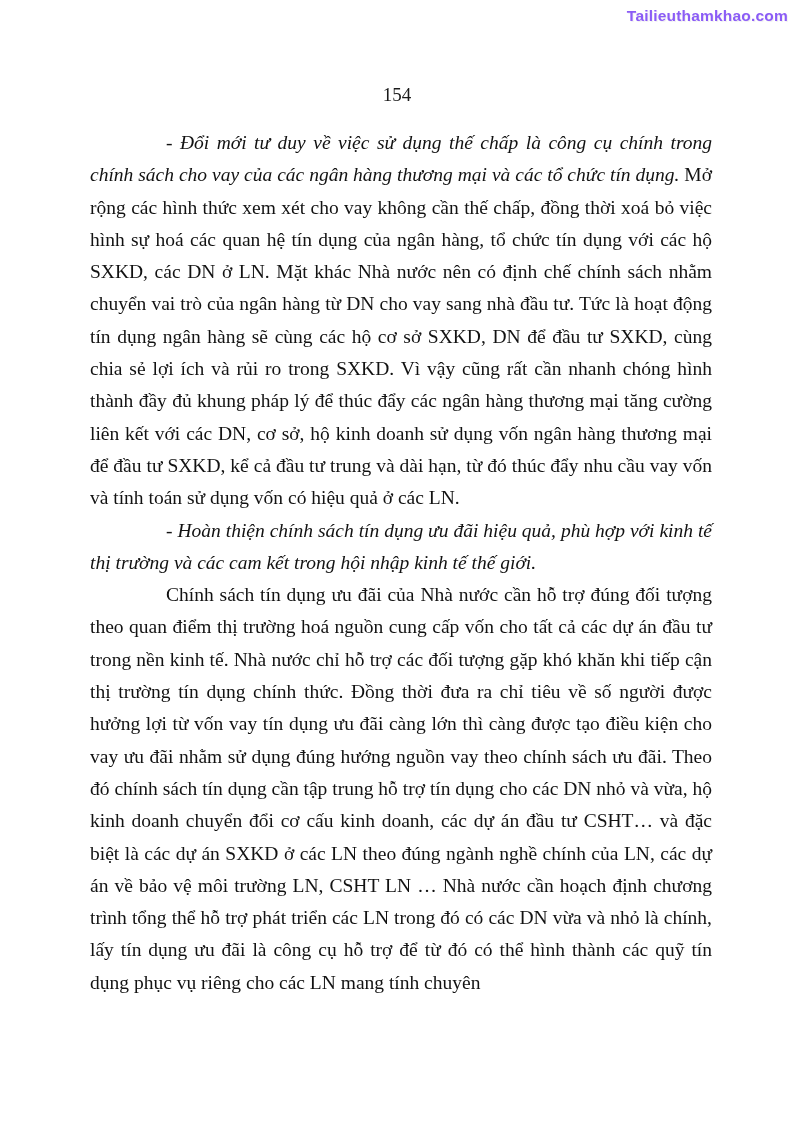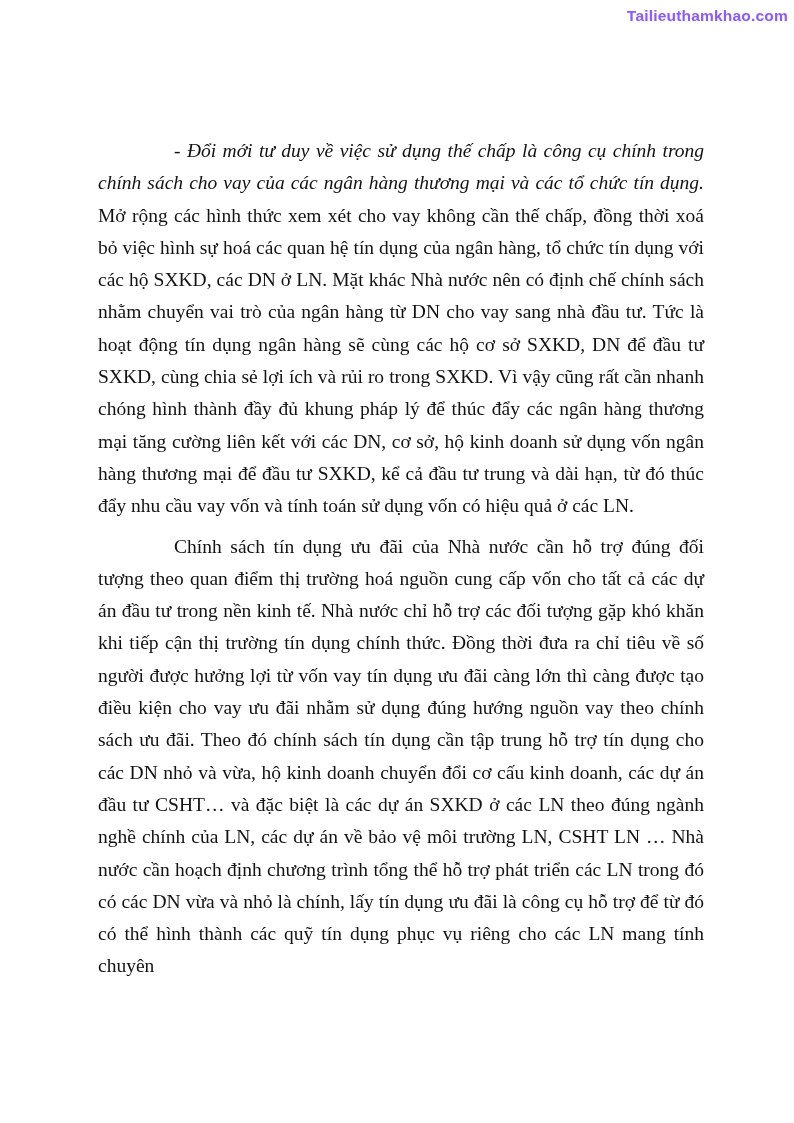--- a/index.html
+++ b/index.html
@@ -40,31 +40,33 @@
     position: absolute;
     top: 127px;
     left: 90px;
     width: 622px;
     font-size: 19.5px;
     line-height: 32.3px;
     text-align: justify;
     color: #121212;
   }
   .para {
-    margin: 8px;
+    margin: 0;
     padding: 0;
     text-indent: 76px;
   }
   .seg { font-style: normal; }
   .seg.italic { font-style: italic; }
 </style>
 </head>
 <body>
 
 <div class="page">
   <div class="watermark">Tailieuthamkhao.com</div>
 
+  <div class="page-number">154</div>
 
   <div class="body-text">
       <p class="para"><span class="seg italic">- Đổi mới tư duy về việc sử dụng thế chấp là công cụ chính trong chính sách cho vay của các ngân hàng thương mại và các tổ chức tín dụng.</span><span class="seg"> Mở rộng các hình thức xem xét cho vay không cần thế chấp, đồng thời xoá bỏ việc hình sự hoá các quan hệ tín dụng của ngân hàng, tổ chức tín dụng với các hộ SXKD, các DN ở LN. Mặt khác Nhà nước nên có định chế chính sách nhằm chuyển vai trò của ngân hàng từ DN cho vay sang nhà đầu tư. Tức là hoạt động tín dụng ngân hàng sẽ cùng các hộ cơ sở SXKD, DN để đầu tư SXKD, cùng chia sẻ lợi ích và rủi ro trong SXKD. Vì vậy cũng rất cần nhanh chóng hình thành đầy đủ khung pháp lý để thúc đẩy các ngân hàng thương mại tăng cường liên kết với các DN, cơ sở, hộ kinh doanh sử dụng vốn ngân hàng thương mại để đầu tư SXKD, kể cả đầu tư trung và dài hạn, từ đó thúc đẩy nhu cầu vay vốn và tính toán sử dụng vốn có hiệu quả ở các LN.</span></p>
+      <p class="para"><span class="seg italic">- Hoàn thiện chính sách tín dụng ưu đãi hiệu quả, phù hợp với kinh tế thị trường và các cam kết trong hội nhập kinh tế thế giới.</span></p>
       <p class="para"><span class="seg">Chính sách tín dụng ưu đãi của Nhà nước cần hỗ trợ đúng đối tượng theo quan điểm thị trường hoá nguồn cung cấp vốn cho tất cả các dự án đầu tư trong nền kinh tế. Nhà nước chỉ hỗ trợ các đối tượng gặp khó khăn khi tiếp cận thị trường tín dụng chính thức. Đồng thời đưa ra chỉ tiêu về số người được hưởng lợi từ vốn vay tín dụng ưu đãi càng lớn thì càng được tạo điều kiện cho vay ưu đãi nhằm sử dụng đúng hướng nguồn vay theo chính sách ưu đãi. Theo đó chính sách tín dụng cần tập trung hỗ trợ tín dụng cho các DN nhỏ và vừa, hộ kinh doanh chuyển đổi cơ cấu kinh doanh, các dự án đầu tư CSHT… và đặc biệt là các dự án SXKD ở các LN theo đúng ngành nghề chính của LN, các dự án về bảo vệ môi trường LN, CSHT LN … Nhà nước cần hoạch định chương trình tổng thể hỗ trợ phát triển các LN trong đó có các DN vừa và nhỏ là chính, lấy tín dụng ưu đãi là công cụ hỗ trợ để từ đó có thể hình thành các quỹ tín dụng phục vụ riêng cho các LN mang tính chuyên</span></p>
     </div>
 </div>
 
 </body></html>

